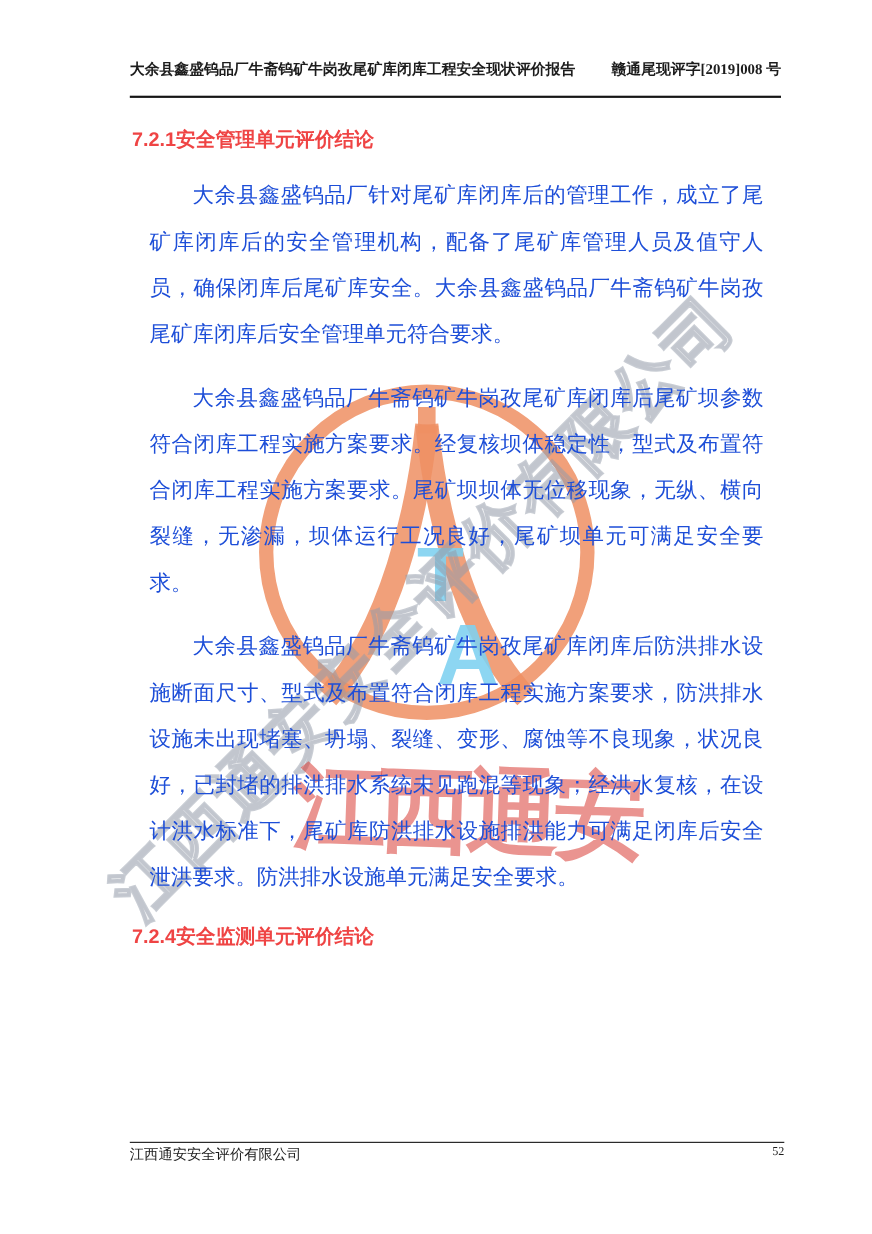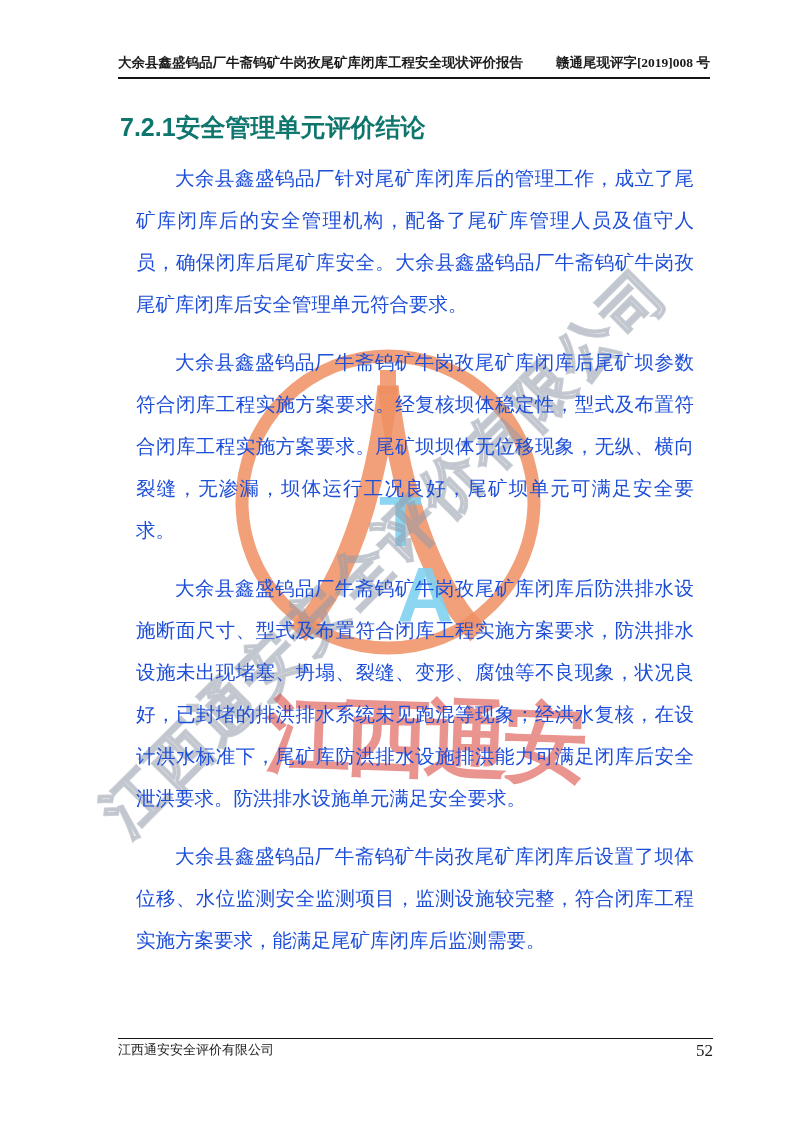--- a/index.html
+++ b/index.html
@@ -35,43 +35,43 @@
     font-weight:700;font-size:85px;line-height:95px;letter-spacing:-6px;
     color:rgba(216,60,52,0.55);
   }
   
   .layer{position:absolute;z-index:1;left:0;top:0;right:0;bottom:0;}
   .hdr{
     position:absolute;left:118px;right:83px;top:54px;
     display:flex;justify-content:space-between;align-items:flex-end;
     font-size:13.5px;font-weight:700;
     border-bottom:2px solid #151515;
-    padding-bottom:5px;
+    padding-bottom:15px;
     gap:12px;
   }
   .hdr .right{font-weight:700;}
   .content{position:absolute;left:120px;width:590px;top:98px;}
   .content h3{
     font-family:"Liberation Sans","DejaVu Sans",sans-serif;
-    font-size:25px;font-weight:700;line-height:30px;
-    margin:14px 0 10px 0;color:#0f766e;
+    font-size:18px;font-weight:700;line-height:30px;
+    margin:14px 0 10px 0;color:#ef4444;
   }
   .content p{
     margin:16px;font-size:19.5px;line-height:42px;
     text-align:justify;text-justify:inter-ideograph;
     text-indent:39px;color:#1d4ed8;
   }
   .ftr{
     position:absolute;left:118px;right:80px;top:1038px;
     border-top:1.5px solid #151515;
     display:flex;justify-content:space-between;align-items:flex-start;
     padding-top:2px;
   }
   .ftr .company{font-size:13px;}
-  .ftr .pageno{font-size:17px;}
+  .ftr .pageno{font-size:11px;}
 </style>
 </head>
 <body>
 
 <div class="page">
 
   <svg class="wm wm-ring" width="320" height="320" viewBox="0 0 320 320">
     <circle cx="160" cy="160" r="146" fill="none" stroke="#EE8F63" stroke-width="13" opacity="0.85"></circle>
     <path d="M160 28 L160 52" stroke="#EE8F63" stroke-width="16" opacity="0.85" fill="none"></path>
     <path d="M160 44 C152 120 128 230 70 292" stroke="#EE8F63" stroke-width="21" opacity="0.85" fill="none"></path>
@@ -91,21 +91,21 @@
 
     <div class="content">
 
       <h3>7.2.1安全管理单元评价结论</h3>
       <p>大余县鑫盛钨品厂针对尾矿库闭库后的管理工作，成立了尾矿库闭库后的安全管理机构，配备了尾矿库管理人员及值守人员，确保闭库后尾矿库安全。大余县鑫盛钨品厂牛斋钨矿牛岗孜尾矿库闭库后安全管理单元符合要求。</p>
 
       <p>大余县鑫盛钨品厂牛斋钨矿牛岗孜尾矿库闭库后尾矿坝参数符合闭库工程实施方案要求。经复核坝体稳定性，型式及布置符合闭库工程实施方案要求。尾矿坝坝体无位移现象，无纵、横向裂缝，无渗漏，坝体运行工况良好，尾矿坝单元可满足安全要求。</p>
 
       <p>大余县鑫盛钨品厂牛斋钨矿牛岗孜尾矿库闭库后防洪排水设施断面尺寸、型式及布置符合闭库工程实施方案要求，防洪排水设施未出现堵塞、坍塌、裂缝、变形、腐蚀等不良现象，状况良好，已封堵的排洪排水系统未见跑混等现象；经洪水复核，在设计洪水标准下，尾矿库防洪排水设施排洪能力可满足闭库后安全泄洪要求。防洪排水设施单元满足安全要求。</p>
 
-      <p>大余县鑫盛钨品厂牛斋钨矿牛岗孜尾矿库闭库后设置了坝体位移、水位监测安全监测项目，监测设施较完整，符合闭库工程实施方案要求，能满足尾矿库闭库后监测需要。</p>
+      <h3>7.2.4安全监测单元评价结论</h3>
 
     </div>
 
     <div class="ftr">
       <span class="company">江西通安安全评价有限公司</span>
       <span class="pageno">52</span>
     </div>
 
   </div>
 </div>

